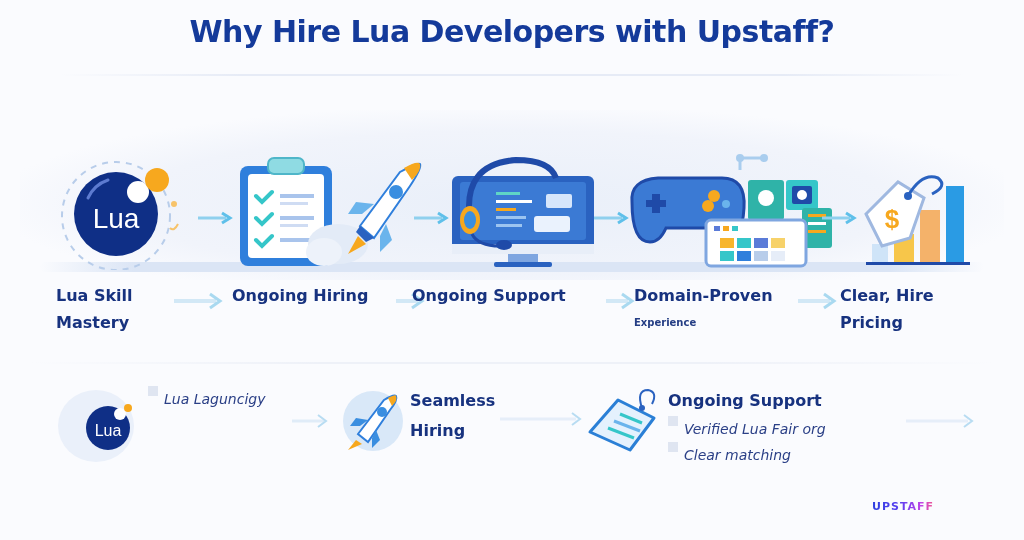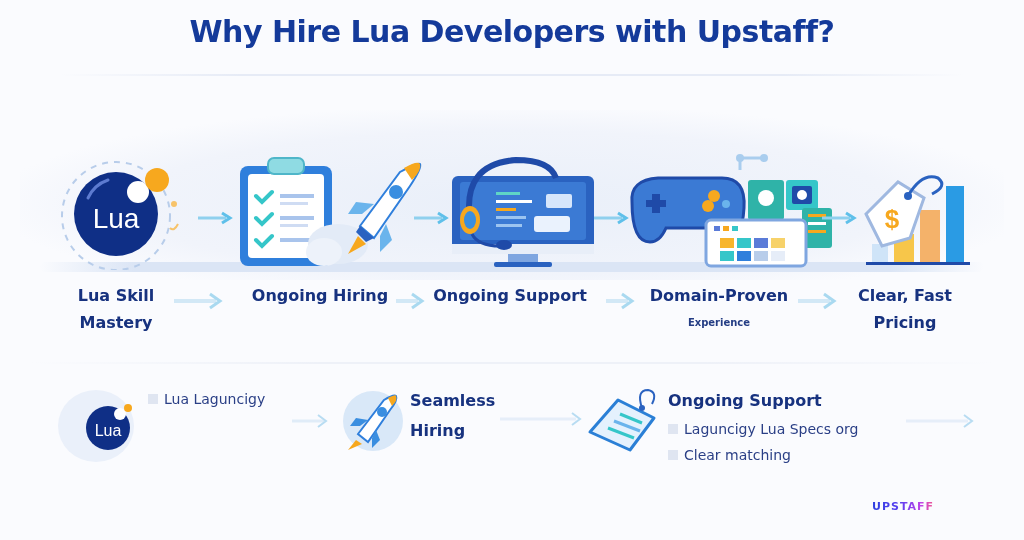--- a/index.html
+++ b/index.html
@@ -26,31 +26,31 @@
   }
   .ground {
     position: absolute; left: 40px; top: 262px; width: 944px; height: 10px;
     background: linear-gradient(90deg, rgba(210,222,242,0), #dbe5f5 10%, #dbe5f5 90%, rgba(210,222,242,0));
     border-radius: 6px;
   }
   .icon { position: absolute; }
   .arrow { position: absolute; }
   .step-label {
     position: absolute; font-size: 16px; font-weight: bold; color: #17327f;
-    text-align: center; line-height: 27px;
+    line-height: 27px;
   }
   .exp-label { font-size: 10px; font-weight: bold; color: #243d84; }
   .sep-rule {
     position: absolute; left: 30px; top: 362px; width: 964px; height: 2px;
     background: linear-gradient(90deg, rgba(225,231,245,0), #eef1f8 30%, #eef1f8 70%, rgba(225,231,245,0));
   }
   .bottom-item { position: absolute; }
   .b-title { font-size: 16px; font-weight: bold; color: #17327f; line-height: 30px; }
   .b-bullet {
-    font-size: 14px; color: #2a3f86; line-height: 26px; display: flex; align-items: center;
+    font-size: 14px; color: #2a3f86; line-height: 26px; display: flex; align-items: flex-start; font-style: italic;
   }
   .b-bullet .sq {
     width: 10px; height: 10px; background: #dfe5f1; margin-right: 6px; display: inline-block;
   }
   .logo {
     position: absolute; left: 872px; top: 500px; font-size: 11px; font-weight: bold;
     letter-spacing: 1px;
     background: linear-gradient(90deg, #2c3fe0, #5a3ef0 45%, #c243e8 80%, #f0568a);
     -webkit-background-clip: text; background-clip: text; color: transparent;
   }
@@ -233,21 +233,21 @@
   <div>Domain-Proven</div>
   <div class="exp-label">Experience</div>
 </div>
 <div class="arrow" style="left:798px;top:290px;">
   <svg width="40" height="22">
       <line x1="0" y1="11" x2="32" y2="11" stroke="#d2e8f6" stroke-width="4"></line>
       <path d="M26 4 L36 11 L26 18" stroke="#a9d9f0" stroke-width="3" fill="none"></path>
     </svg>
 </div>
 <div class="step-label" style="left:840px;top:282px;width:130px;">
-  <div>Clear, Fast</div>
+  <div>Clear, Hire</div>
   <div>Pricing</div>
 </div>
 
 <div class="sep-rule"></div>
 
 <div class="icon" style="left:56px;top:386px;width:84px;height:80px;">
   <svg width="84" height="80" viewBox="0 0 84 80">
     <ellipse cx="40" cy="40" rx="38" ry="36" fill="#eaf0fa"></ellipse>
     <circle cx="52" cy="42" r="22" fill="#0f2f86"></circle>
     <circle cx="64" cy="28" r="6" fill="#ffffff"></circle>
@@ -297,21 +297,21 @@
     <line x1="30" y1="33" x2="56" y2="43" stroke="#6ab4ec" stroke-width="3"></line>
     <line x1="36" y1="26" x2="58" y2="35" stroke="#35c6c9" stroke-width="3"></line>
     <circle cx="58" cy="20" r="3" fill="#2a62c0"></circle>
     <path d="M58 20 Q52 2 64 2 Q74 4 68 16" stroke="#2a62c0" stroke-width="2" fill="none"></path>
   </svg>
 </div>
 <div class="bottom-item" style="left:668px;top:386px;">
   <div class="b-title">Ongoing Support</div>
   <div class="b-bullet">
       <span class="sq"></span>
-      <span>Laguncigy Lua Specs org</span>
+      <span>Verified Lua Fair org</span>
     </div>
   <div class="b-bullet">
       <span class="sq"></span>
       <span>Clear matching</span>
     </div>
 </div>
 <div class="arrow" style="left:906px;top:412px;">
   <svg width="70" height="18">
       <line x1="0" y1="9" x2="62" y2="9" stroke="#e6eef9" stroke-width="3"></line>
       <path d="M58 3 L66 9 L58 15" stroke="#b8dcf2" stroke-width="2" fill="none"></path>

